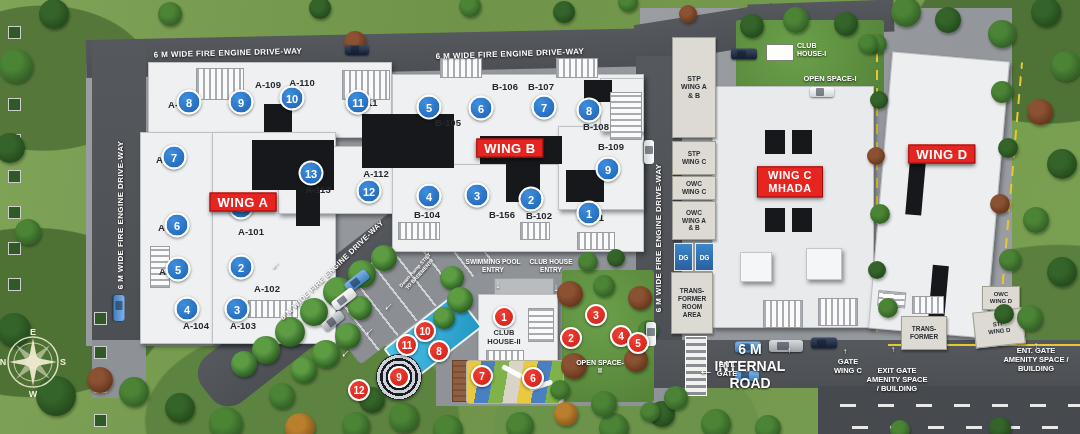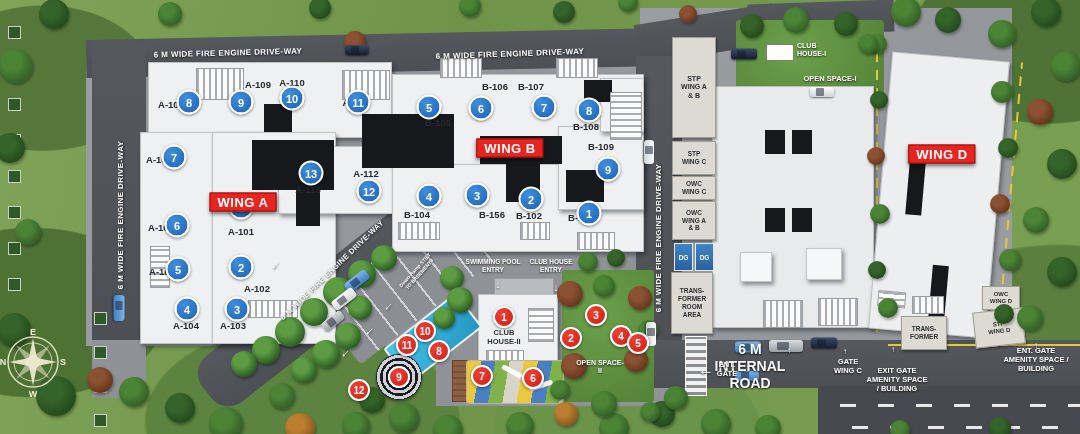--- a/index.html
+++ b/index.html
@@ -26,21 +26,21 @@
        display:flex;align-items:center;justify-content:center;text-align:center;
        box-shadow:1px 2px 2px rgba(0,0,0,.35);z-index:2;line-height:1.2;}
   .dgbox{background:linear-gradient(#3c87c8,#2a5f9e);border:1px solid #e6eaef;color:#fff;
        font-size:6.5px;font-weight:bold;display:flex;align-items:center;justify-content:center;z-index:2;}
   .rtxt{color:#fff;font-weight:bold;font-size:8px;letter-spacing:.4px;white-space:nowrap;
        text-shadow:0 1px 2px rgba(0,0,0,.75);z-index:7;}
   .vtxt{writing-mode:vertical-rl;}
   .wtxt{color:#fff;font-weight:bold;font-size:7px;text-align:center;line-height:1.2;
        text-shadow:0 1px 2px rgba(0,0,0,.8);z-index:7;}
   .dtxt{color:#2d3136;font-weight:bold;text-align:center;z-index:7;}
-  .ucode{font-size:9.5px;font-weight:bold;color:#26292e;white-space:nowrap;z-index:4;}
+  .ucode{font-size:9.5px;font-weight:bold;color:#26292e;white-space:nowrap;z-index:4;padding-left:20px;}
   .ucircle{width:21px;height:21px;border-radius:50%;
        background:radial-gradient(circle at 35% 30%, #3f8ede, #1c62b4);
        border:2px solid #fff;color:#fff;font-weight:bold;font-size:11px;
        display:flex;align-items:center;justify-content:center;
        box-shadow:0 1px 3px rgba(0,0,0,.5);z-index:5;}
   .rcircle{width:18px;height:18px;border-radius:50%;
        background:radial-gradient(circle at 35% 30%, #f04034, #cf1d15);
        border:2px solid #fff;color:#fff;font-weight:bold;font-size:10px;
        display:flex;align-items:center;justify-content:center;
        box-shadow:0 1px 3px rgba(0,0,0,.5);z-index:6;}
@@ -212,20 +212,21 @@
   <div class="ctr rtxt" style="left:228px;top:53px;transform:translate(-50%,-50%) rotate(-1.5deg);">6 M WIDE FIRE ENGINE DRIVE-WAY</div>
   <div class="ctr rtxt" style="left:510px;top:54px;transform:translate(-50%,-50%) rotate(-2deg);">6 M WIDE FIRE ENGINE DRIVE-WAY</div>
   <div class="ctr rtxt vtxt" style="left:120px;top:215px;transform:translate(-50%,-50%) rotate(180deg);">6 M WIDE FIRE ENGINE DRIVE-WAY</div>
   <div class="ctr rtxt vtxt" style="left:658px;top:238px;transform:translate(-50%,-50%) rotate(180deg);">6 M WIDE FIRE ENGINE DRIVE-WAY</div>
   <div class="ctr rtxt" style="left:332px;top:270px;transform:translate(-50%,-50%) rotate(-44deg);font-size:7.5px;">8 M WIDE FIRE ENGINE DRIVE-WAY</div>
   <div class="ctr wtxt" style="left:750px;top:366px;width:72px;font-size:14px;">6 M INTERNAL ROAD</div>
   <div class="ctr wtxt" style="left:417px;top:272px;width:46px;font-size:5px;transform:translate(-50%,-50%) rotate(-48deg);">Down-Ramp STILT TO BASEMENT-I</div>
 
   <div class="ctr wingtag" style="left:243px;top:157px;margin-top:45px;">WING A</div>
   <div class="ctr wingtag" style="left:510px;top:148px;">WING B</div>
+  <div class="ctr wingtag" style="left:790px;top:182px;width:56px;font-size:11px;text-align:center;white-space:normal;line-height:1.15;padding:2px 4px;">WING C MHADA</div>
   <div class="ctr wingtag" style="left:942px;top:154px;">WING D</div>
 
   <div class="ctr ucircle" style="left:241px;top:207px;">1</div>
   <div class="ctr ucode" style="left:241px;top:231px;">A-101</div>
   <div class="ctr ucircle" style="left:241px;top:267px;">2</div>
   <div class="ctr ucode" style="left:257px;top:288px;">A-102</div>
   <div class="ctr ucircle" style="left:237px;top:309px;">3</div>
   <div class="ctr ucode" style="left:233px;top:325px;">A-103</div>
   <div class="ctr ucircle" style="left:187px;top:309px;">4</div>
   <div class="ctr ucode" style="left:186px;top:325px;">A-104</div>

